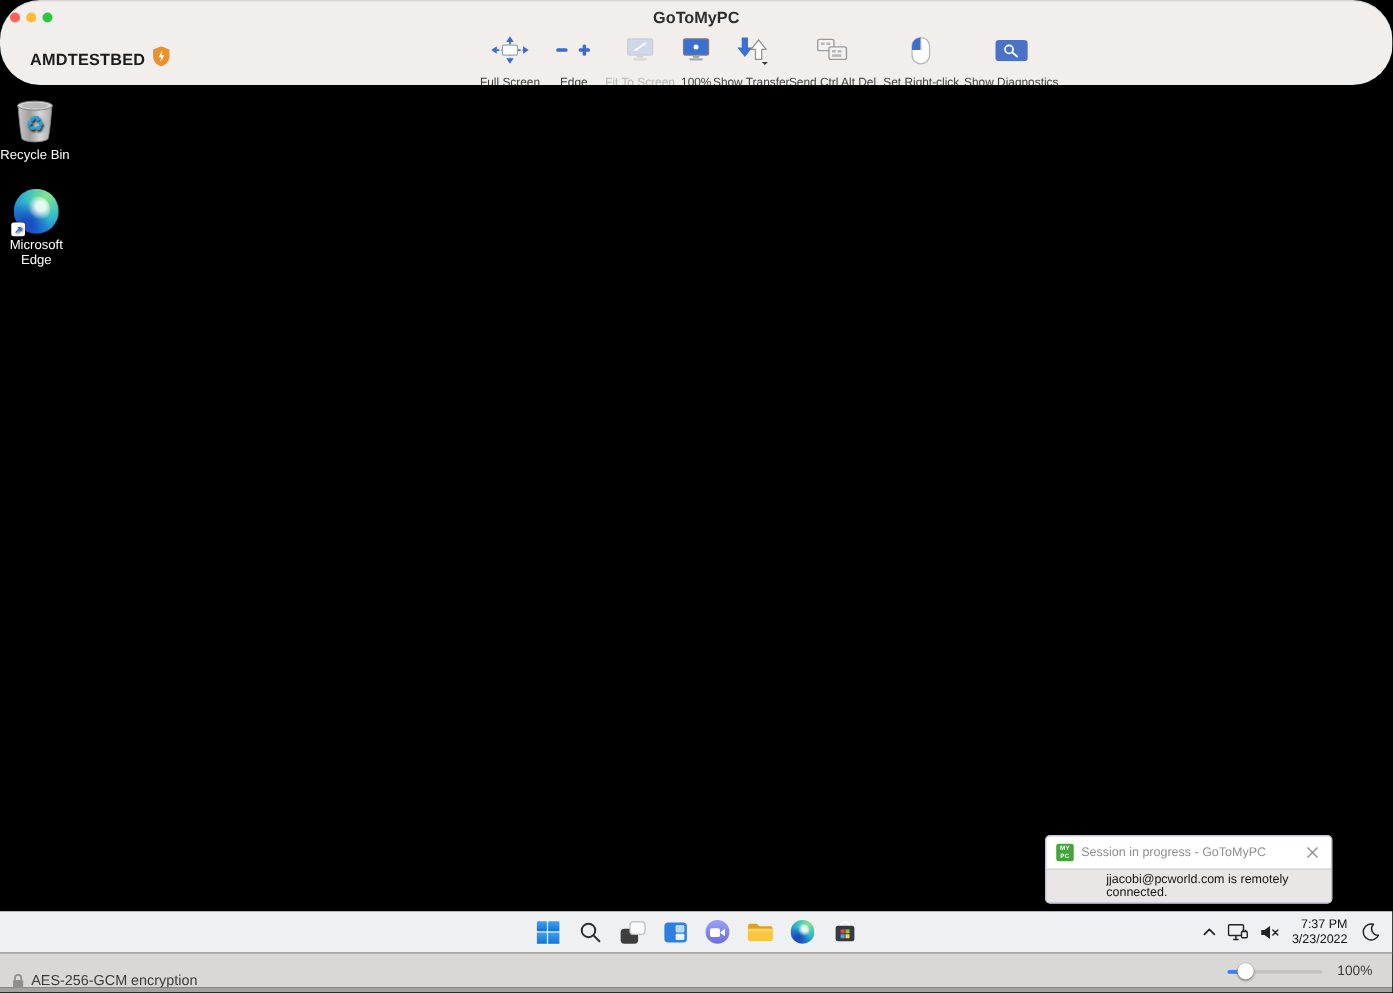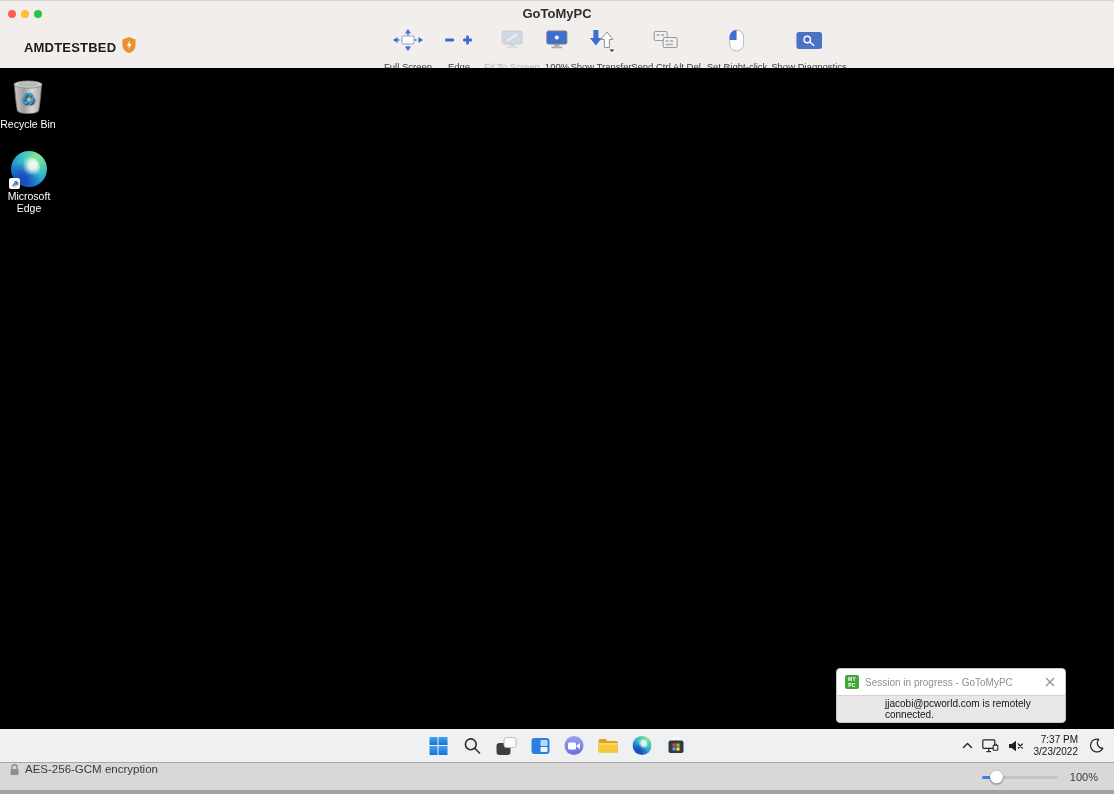--- a/index.html
+++ b/index.html
@@ -7,21 +7,21 @@
   body {
     font-family: "Liberation Sans", sans-serif;
     position: relative;
     overflow: hidden;
     background: #000;
   }
 
   
   .chrome {
     position:absolute; top:0; left:0; width:1114px; height:68px;
-    background:#f1eeec; border-top:1px solid #d8d6d4;
+    background:#f1eeec; border-top:1px solid #d8d6d4;border-radius:32px;
   }
   .tl { position:absolute; top:9px; width:8px; height:8px; border-radius:50%; }
   .tl.red    { left:8px;  background:#ff5f57; }
   .tl.yellow { left:21px; background:#febc2e; }
   .tl.green  { left:34px; background:#28c840; }
   .win-title {
     position:absolute; top:5px; left:0; width:100%;
     text-align:center; font-size:13px; font-weight:bold; color:#2e2e2e;
   }
   .host { position:absolute; left:24px; top:36px; display:flex; align-items:center; gap:6px; }
@@ -112,21 +112,21 @@
     position:absolute; right:10px; top:0; height:33px;
     display:flex; align-items:center; gap:9px;
   }
   .clock { text-align:right; font-size:10px; color:#121212; line-height:11.5px; margin:0 2px; }
 
   
   .statusbar {
     position:absolute; top:762px; left:0; width:1114px; height:28px;
     background:#dad8d6; border-top:1px solid #a9a7a5;
   }
-  .status-left { position:absolute; left:9px; top:0; height:28px; display:flex; align-items:flex-start; gap:5px; font-size:11.5px; color:#3b3b3b; }
+  .status-left { position:absolute; left:9px; top:0; height:28px; display:flex; align-items:flex-end; gap:5px; font-size:11.5px; color:#3b3b3b; }
   .status-right { position:absolute; right:16px; top:0; height:28px; display:flex; align-items:center; gap:12px; font-size:11px; color:#3b3b3b; }
   .slider-track { position:relative; width:76px; height:3px; border-radius:2px; background:#c5c3c1; }
   .slider-fill  { position:absolute; left:0; top:0; width:14px; height:100%; border-radius:2px; background:#3d7ef2; }
   .slider-thumb {
     position:absolute; left:8px; top:50%; transform:translateY(-50%);
     width:13px; height:13px; border-radius:50%; background:#fff;
     box-shadow:0 1px 2px rgba(0,0,0,.45), 0 0 0 .5px rgba(0,0,0,.12);
   }
   .bottom-edge { position:absolute; top:790px; left:0; width:1114px; height:4px; background:#a3a2a1; }
 </style>

